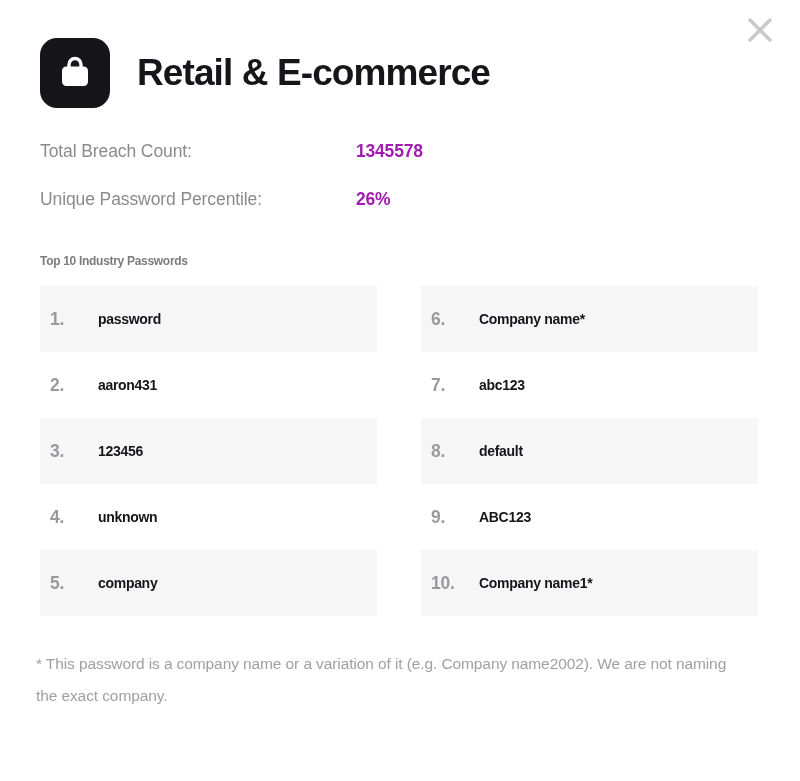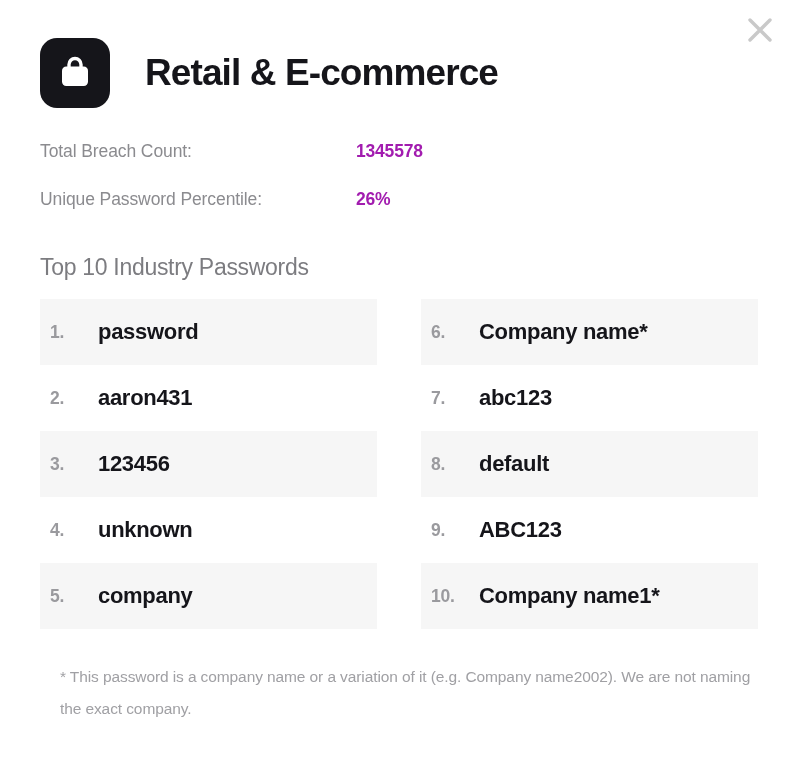--- a/index.html
+++ b/index.html
@@ -34,21 +34,20 @@
     cursor: pointer;
     line-height: 1;
   }
   .close-btn svg { display: block; }
 
   
   .header {
     display: flex;
     align-items: center;
     padding: 38px 0 0 40px;
-    gap: 8px;
   }
   .brand-icon {
     width: 70px;
     height: 70px;
     border-radius: 17px;
     background: #15151a;
     display: flex;
     align-items: center;
     justify-content: center;
     flex: none;
@@ -83,22 +82,22 @@
   .stat-value {
     font-size: 17.5px;
     font-weight: bold;
     color: #a21caf;
     letter-spacing: -0.2px;
   }
 
   
   .section-title {
     margin: 17px 0 0 40px;
-    font-size: 23px;
-    font-weight: normal;
+    font-size: 12px;
+    font-weight: bold;
     color: #7c7c80;
     letter-spacing: -0.3px;
   }
 
   
   .pw-grid {
     margin: 18px 0 0 40px;
     width: 718px;
     display: grid;
     grid-template-columns: 337px 337px;
@@ -115,30 +114,30 @@
   .pw-row.shaded { background: #f6f6f6; }
   .pw-rank {
     width: 48px;
     flex: none;
     font-size: 17.5px;
     font-weight: bold;
     color: #9a9a9e;
     letter-spacing: -0.2px;
   }
   .pw-text {
-    font-size: 22px;
+    font-size: 14px;
     font-weight: bold;
     color: #15151a;
     letter-spacing: -0.3px;
     white-space: nowrap;
   }
 
   
   .footnote {
-    margin: 32px 40px 0 60px;
+    margin: 32px 40px 0 36px;
     width: 700px;
     font-size: 15.5px;
     line-height: 2.05;
     color: #a0a0a4;
     letter-spacing: -0.1px;
   }
 </style>
 </head>
 <body>
 

